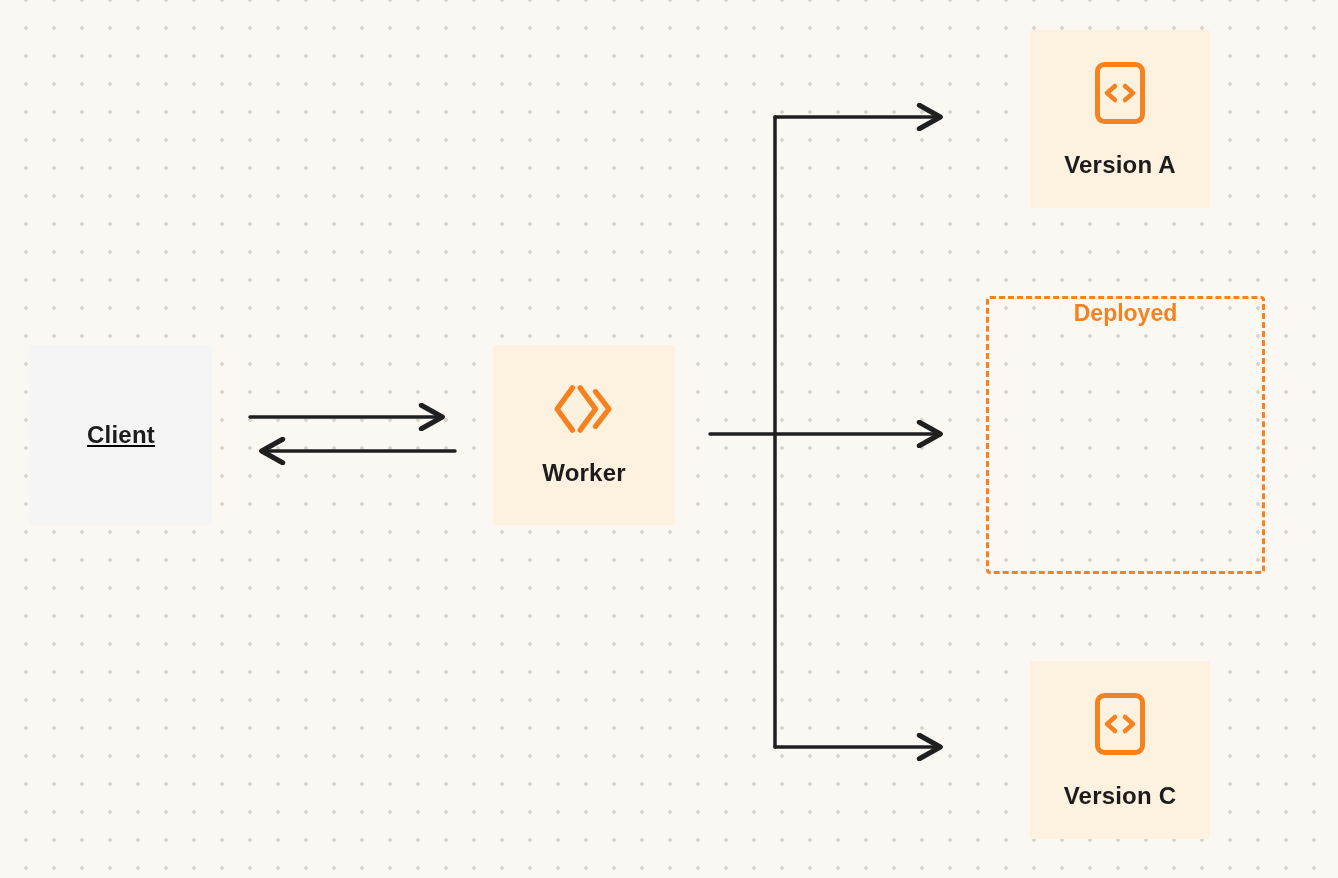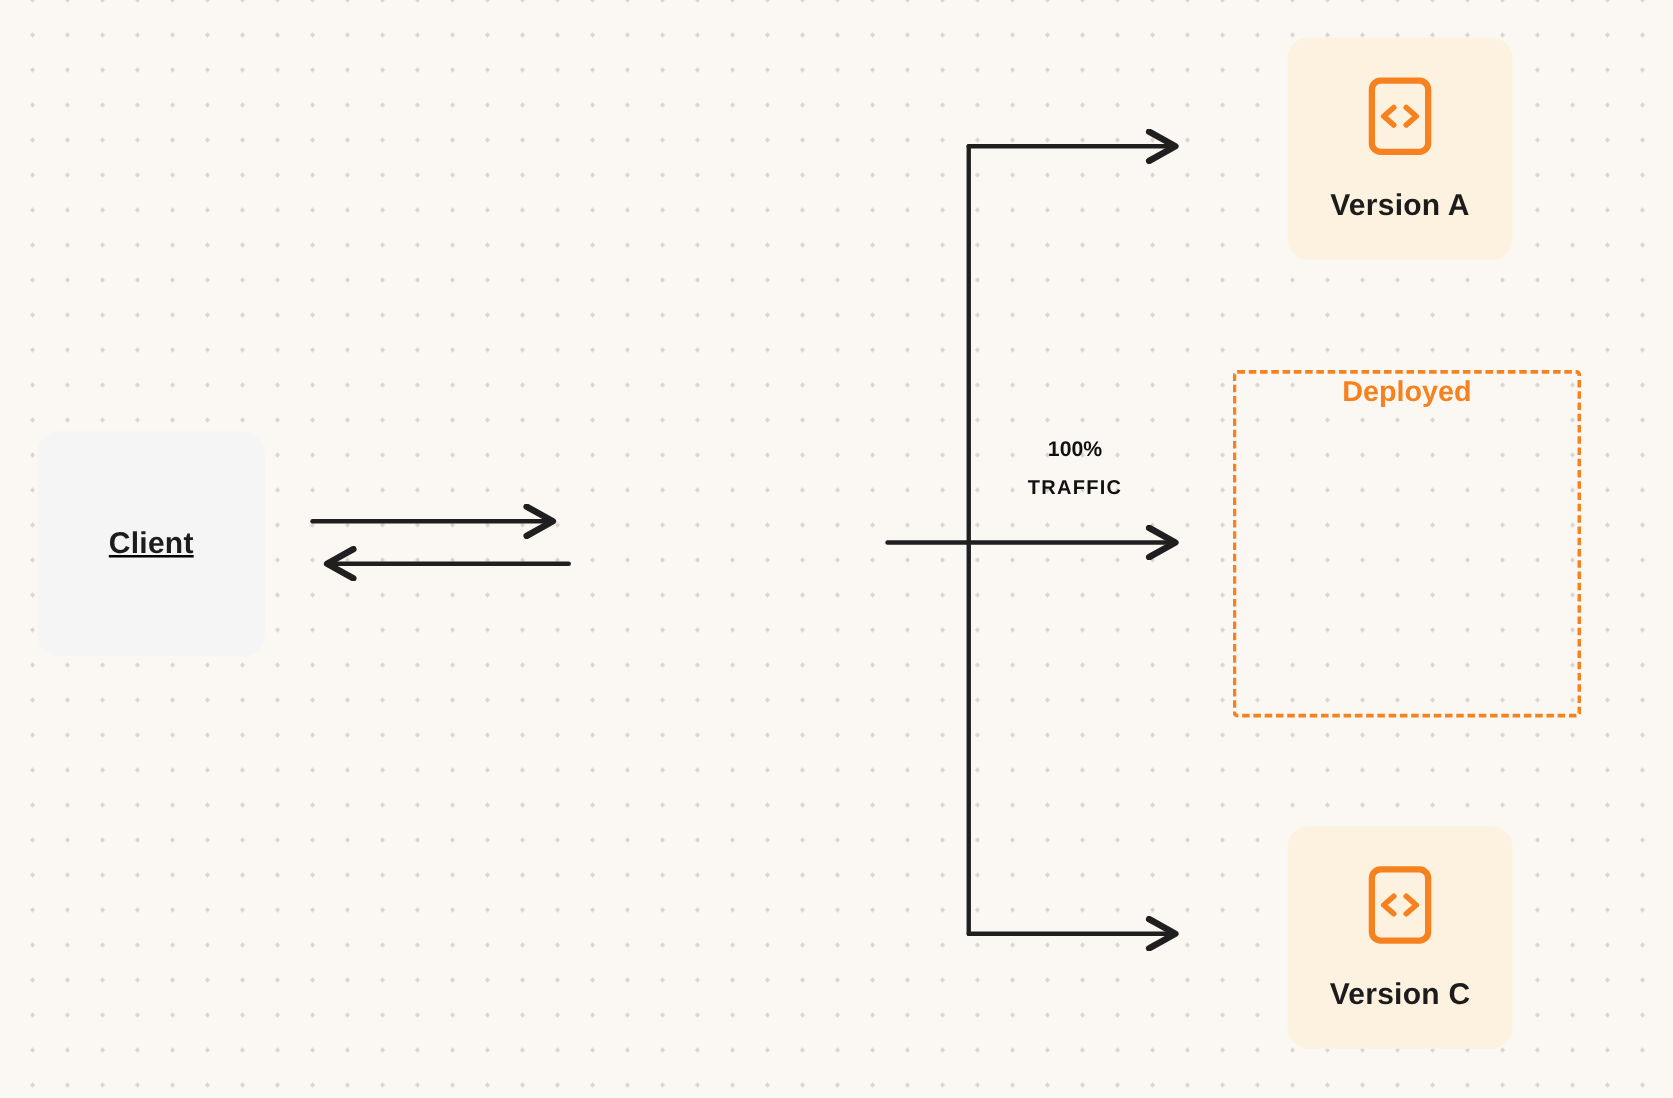--- a/index.html
+++ b/index.html
@@ -19,21 +19,21 @@
   }
   .arrow-layer {
     position: absolute;
     inset: 0;
     width: 1338px;
     height: 878px;
     pointer-events: none;
   }
   .node {
     position: absolute;
-    border-radius: 17px;
+    border-radius: 3px;
     display: flex;
     flex-direction: column;
     align-items: center;
     justify-content: center;
     gap: 25px;
   }
   .node-label {
     font-weight: 700;
     font-size: 24px;
     color: #1c1c1c;
@@ -118,20 +118,30 @@
 
     <path d="M775,117 L938,117" fill="none" stroke="#1f1f1f" stroke-width="3.5" stroke-linecap="round" marker-end="url(#arrowhead)"></path>
 
     <path d="M775,747 L938,747" fill="none" stroke="#1f1f1f" stroke-width="3.5" stroke-linecap="round" marker-end="url(#arrowhead)"></path>
   </svg>
 
   <div class="node client">
     <span class="node-label">Client</span>
   </div>
 
+  <div class="node worker">
+    <span class="icon-wrap">
+      <svg width="66" height="50" viewBox="0 0 68 52" xmlns="http://www.w3.org/2000/svg">
+        <polyline points="22,4 6,26 22,48" fill="none" stroke="#f6821f" stroke-width="5.5" stroke-linecap="round" stroke-linejoin="round"></polyline>
+        <polyline points="30,4 46,26 30,48" fill="none" stroke="#f6821f" stroke-width="5.5" stroke-linecap="round" stroke-linejoin="round"></polyline>
+        <polyline points="46,8 60,26 46,44" fill="none" stroke="#f6821f" stroke-width="5.5" stroke-linecap="round" stroke-linejoin="round"></polyline>
+      </svg>
+    </span>
+    <span class="node-label">Worker</span>
+  </div>
 
   <div class="deployed-box">
     <span class="deployed-label">Deployed</span>
   </div>
 
   <div class="node version version-a">
     <span class="icon-wrap">
       <svg width="54" height="66" viewBox="0 0 54 66" xmlns="http://www.w3.org/2000/svg">
         <rect x="4.5" y="4.5" width="45" height="57" rx="7" fill="none" stroke="#f6821f" stroke-width="5"></rect>
         <polyline points="22,26 14,33 22,40" fill="none" stroke="#f6821f" stroke-width="4.5" stroke-linecap="round" stroke-linejoin="round"></polyline>
@@ -146,18 +156,14 @@
     <span class="icon-wrap">
       <svg width="54" height="66" viewBox="0 0 54 66" xmlns="http://www.w3.org/2000/svg">
         <rect x="4.5" y="4.5" width="45" height="57" rx="7" fill="none" stroke="#f6821f" stroke-width="5"></rect>
         <polyline points="22,26 14,33 22,40" fill="none" stroke="#f6821f" stroke-width="4.5" stroke-linecap="round" stroke-linejoin="round"></polyline>
         <polyline points="32,26 40,33 32,40" fill="none" stroke="#f6821f" stroke-width="4.5" stroke-linecap="round" stroke-linejoin="round"></polyline>
       </svg>
     </span>
     <span class="node-label">Version C</span>
   </div>
 
-  <div class="traffic-label">
-    <span class="traffic-percent">100%</span>
-    <span class="traffic-word">TRAFFIC</span>
-  </div>
 
 </div>
 
 </body></html>

